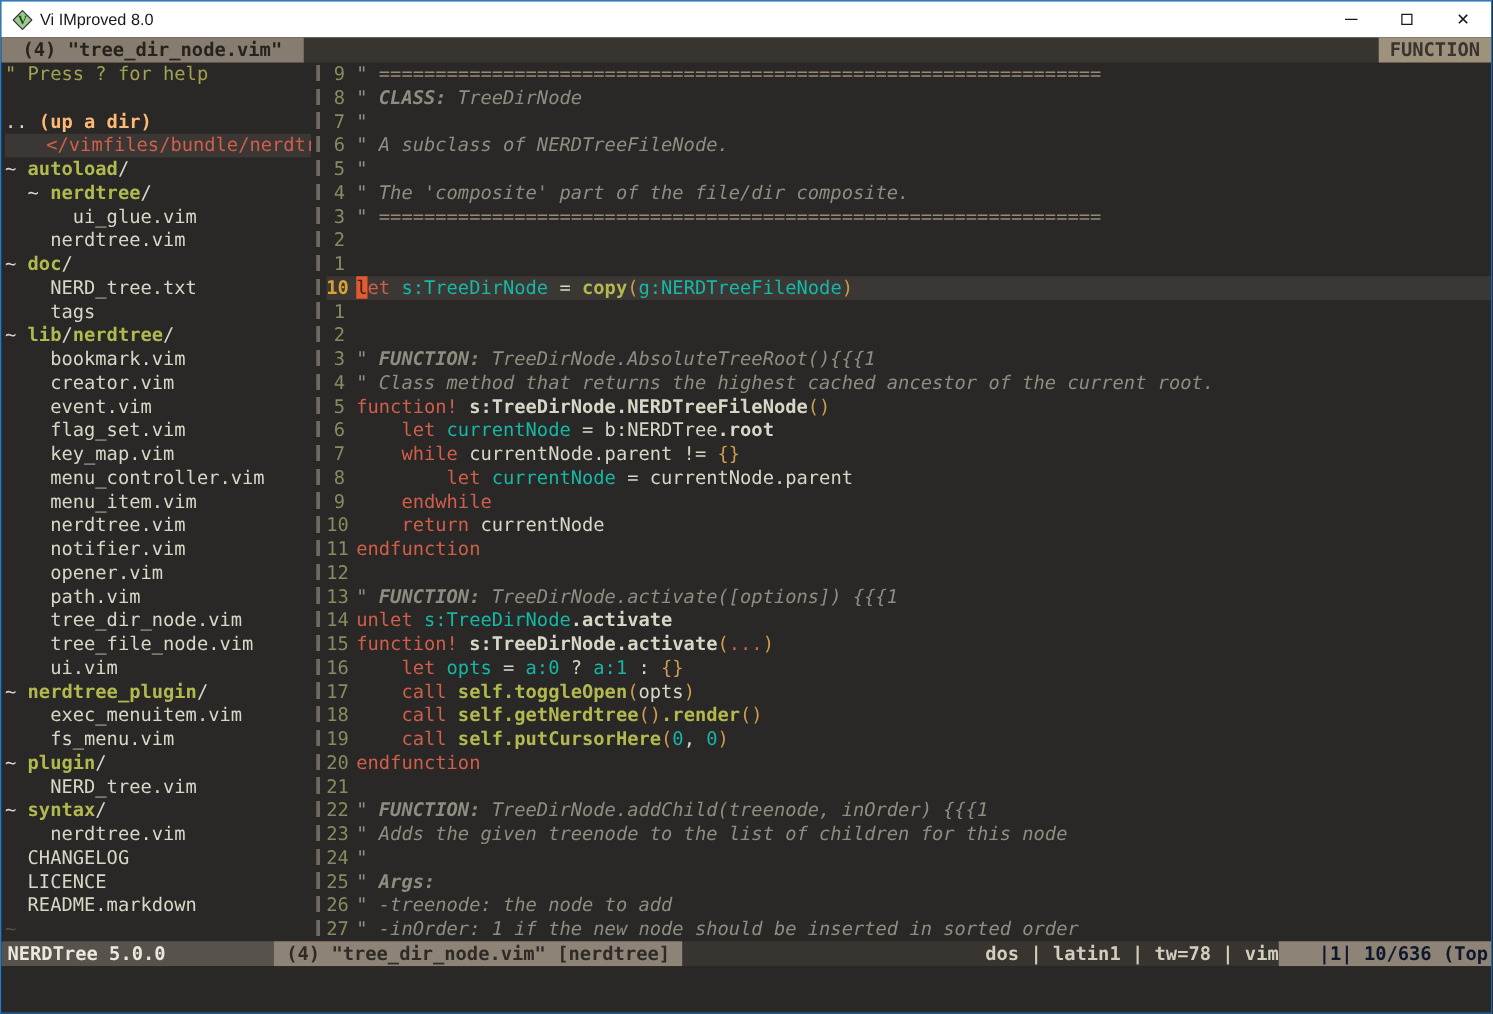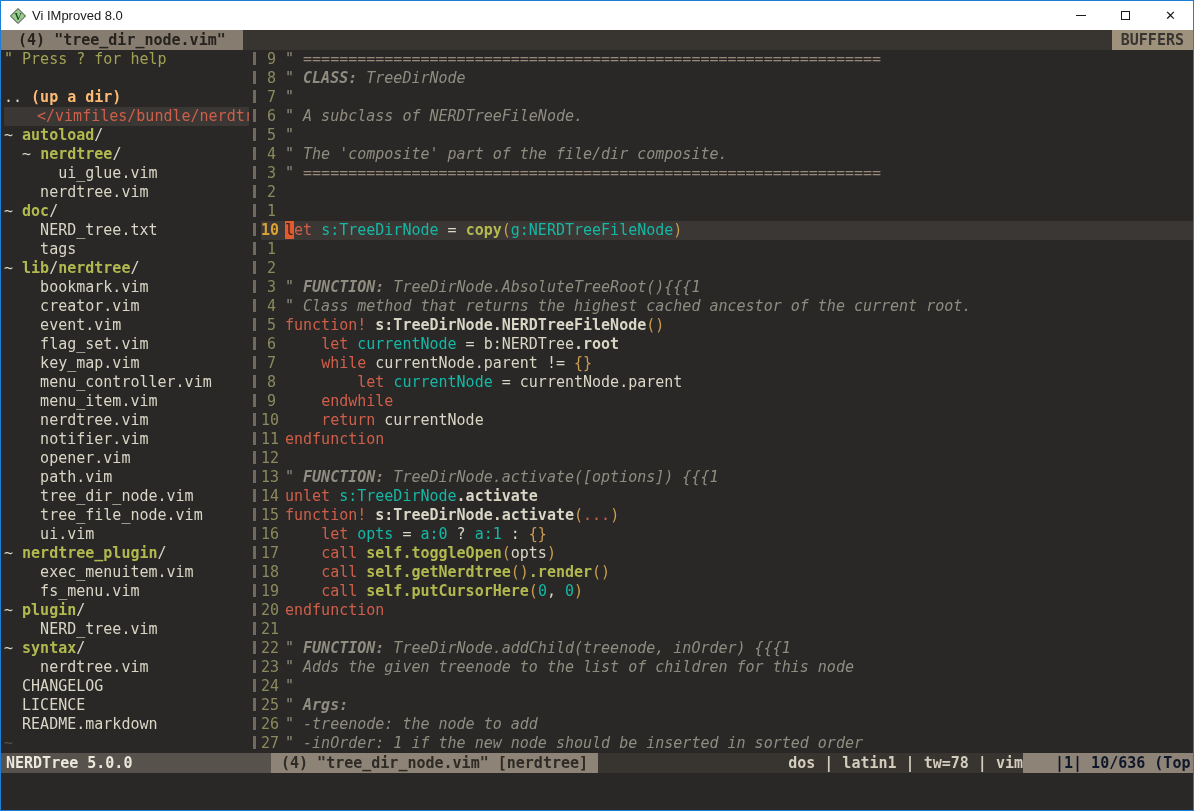--- a/index.html
+++ b/index.html
@@ -70,21 +70,21 @@
   .cur { background:#e25a2e; color:#38221a; }
   
   .help { color:#a2a253; }
   .dir  { color:#b1b94f; font-weight:bold; }
   .file { color:#d9d6c6; }
   .up   { color:#fdba74; font-weight:bold; }
   .root { color:#cf5f4a;margin-left:33px; }
   .tilde{ color:#55514a; }
   
   .statusline { height:20px; line-height:20px; display:flex; flex:none; font-weight:bold; }
-  .st-nerd { width:270px; flex:none; background:#57524c; color:#ece8dc; padding-left:5px; white-space:pre; }
+  .st-nerd { width:218px; flex:none; background:#57524c; color:#ece8dc; padding-left:5px; white-space:pre; }
   .st-file { background:#8d8376; color:#2e2a25; padding:0 10px; white-space:pre; }
   .st-info { flex:1; background:#38342f; color:#d3cdbd; text-align:right; white-space:pre; }
   .st-pos  { width:170px; flex:none; background:#8d8376; color:#0f172a; padding-left:32px; white-space:pre; }
   
   .cmdline { height:37px; flex:none; background:#292826; }
 </style>
 </head>
 <body>
 
 <div class="window">
@@ -104,21 +104,21 @@
         <span class="maxbox"></span>
       </span>
     <span class="wbtn close">
         <span>✕</span>
       </span>
   </div>
 
   <div class="tabline">
     <span class="tab"> (4) "tree_dir_node.vim" </span>
     <span class="tabfill"></span>
-    <span class="buffers">BUFFERS</span>
+    <span class="buffers">FUNCTION</span>
   </div>
 
   <div class="content">
     <div class="sidebar">
         <div class="row"><span class="codeseg"><span class="help">" Press ? for help</span></span></div>
         <div class="row"><span class="codeseg"></span></div>
         <div class="row"><span class="codeseg"><span class="file">.. </span><span class="up">(up a dir)</span></span></div>
         <div class="row hlrow"><span class="codeseg"><span class="root">&lt;/vimfiles/bundle/nerdtree/</span></span></div>
         <div class="row"><span class="codeseg"><span class="file">~ </span><span class="dir">autoload</span><span class="file">/</span></span></div>
         <div class="row"><span class="codeseg"><span class="file">  ~ </span><span class="dir">nerdtree</span><span class="file">/</span></span></div>

